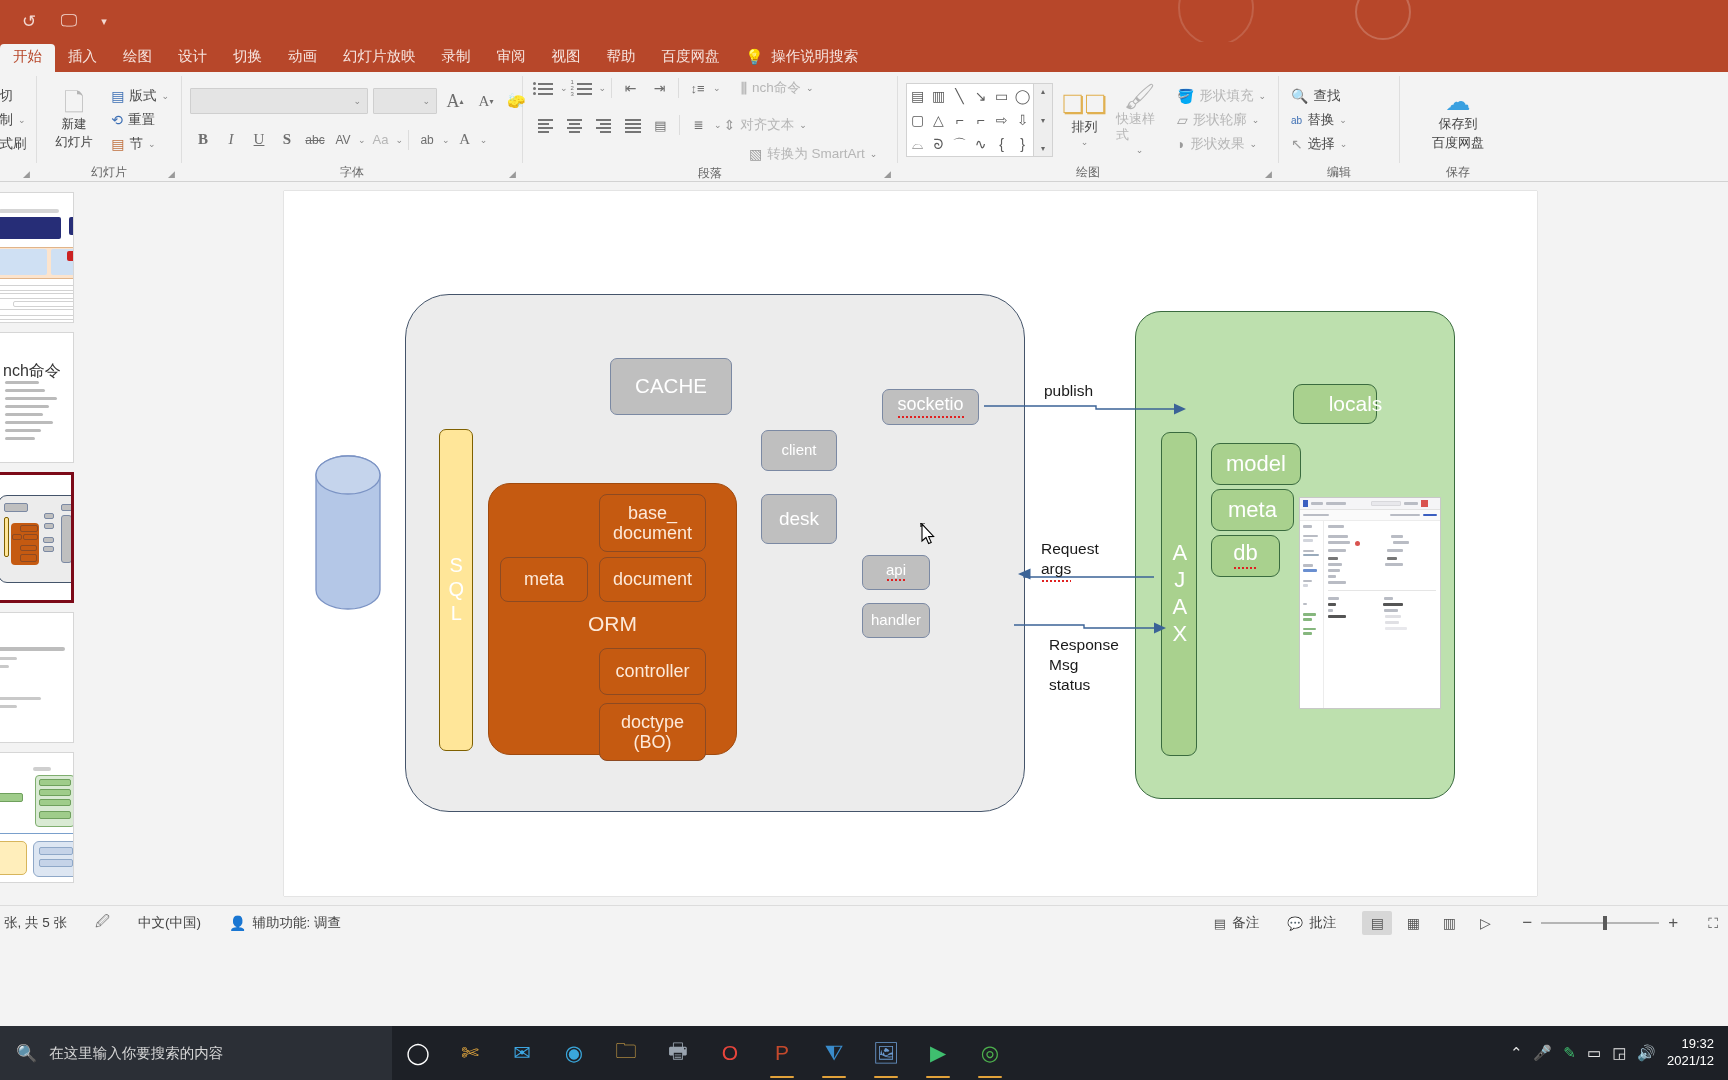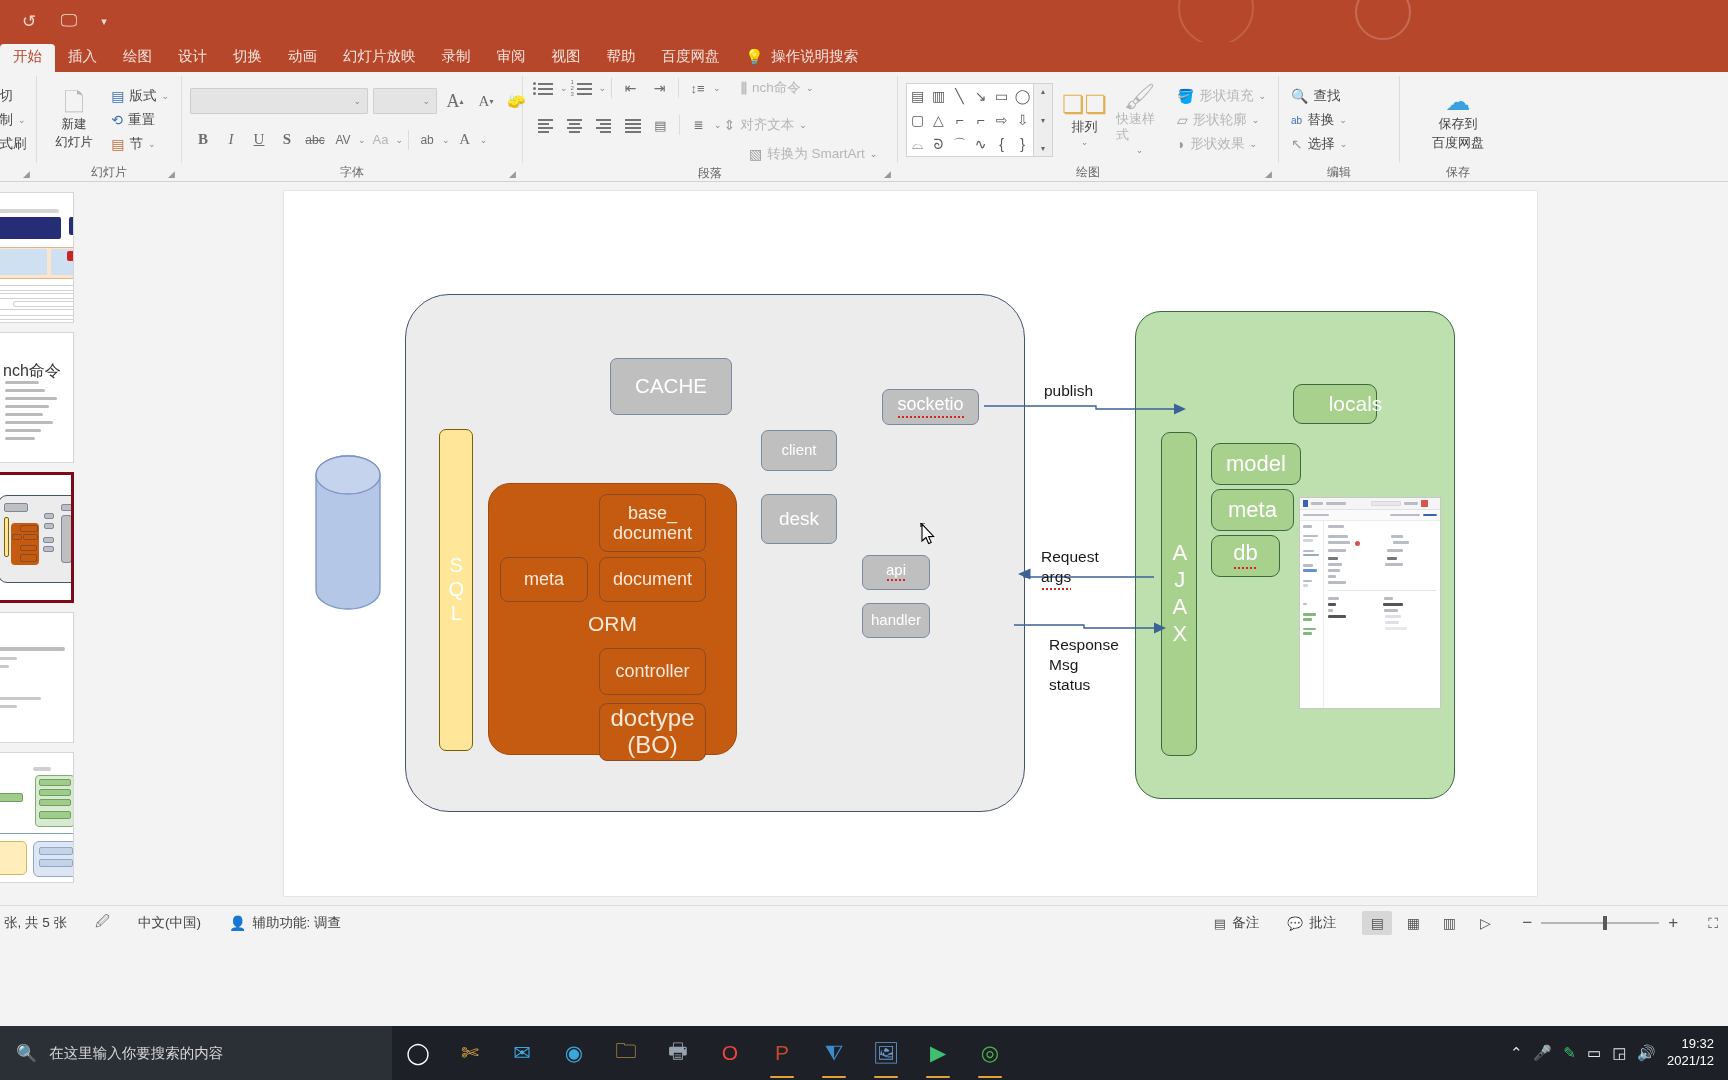--- a/index.html
+++ b/index.html
@@ -668,21 +668,21 @@
       <span>base_</span>
       <span>document</span>
     </div>
 
     <div class="shape orangebox lbl" style="left:216px;top:366px;width:88px;height:45px;font-size:18px;">meta</div>
 
     <div class="shape orangebox lbl" style="left:315px;top:366px;width:107px;height:45px;font-size:18px;">document</div>
 
     <div class="shape orangebox lbl" style="left:315px;top:457px;width:107px;height:47px;font-size:18px;">controller</div>
 
-    <div class="shape orangebox lbl" style="left:315px;top:512px;width:107px;height:58px;font-size:24px;flex-direction:column;">
+    <div class="shape orangebox lbl" style="left:315px;top:512px;width:107px;height:58px;font-size:18px;flex-direction:column;">
       <span>doctype</span>
       <span>(BO)</span>
     </div>
 
     <div class="shape graybox lbl" style="left:477px;top:239px;width:76px;height:41px;font-size:15px;">client</div>
 
     <div class="shape graybox lbl" style="left:477px;top:303px;width:76px;height:50px;font-size:19px;">desk</div>
 
     <div class="shape graybox lbl" style="left:598px;top:198px;width:97px;height:36px;font-size:18px;">
       <span class="squig">socketio</span>
@@ -810,21 +810,21 @@
 
       <path d="M700,215 L812,215 L812,218 L900,218" stroke="#3b6397" stroke-width="1.4" fill="none" marker-end="url(#ah)"></path>
 
       <path d="M870,386 L740,386 L740,383 L736,383" stroke="#3b6397" stroke-width="1.4" fill="none" marker-end="url(#ah)"></path>
 
       <path d="M730,434 L800,434 L800,437 L880,437" stroke="#3b6397" stroke-width="1.4" fill="none" marker-end="url(#ah)"></path>
     </svg>
 
     <div class="shape arrowlbl" style="left:760px;top:190px;">publish</div>
 
-    <div class="shape arrowlbl" style="left:757px;top:348px;margin-top:8px;">
+    <div class="shape arrowlbl" style="left:757px;top:348px;">
       <div>Request</div>
       <div class="squig" style="display:inline-block">args</div>
     </div>
 
     <div class="shape arrowlbl" style="left:765px;top:444px;">
       <div>Response</div>
       <div>Msg</div>
       <div>status</div>
     </div>
 

